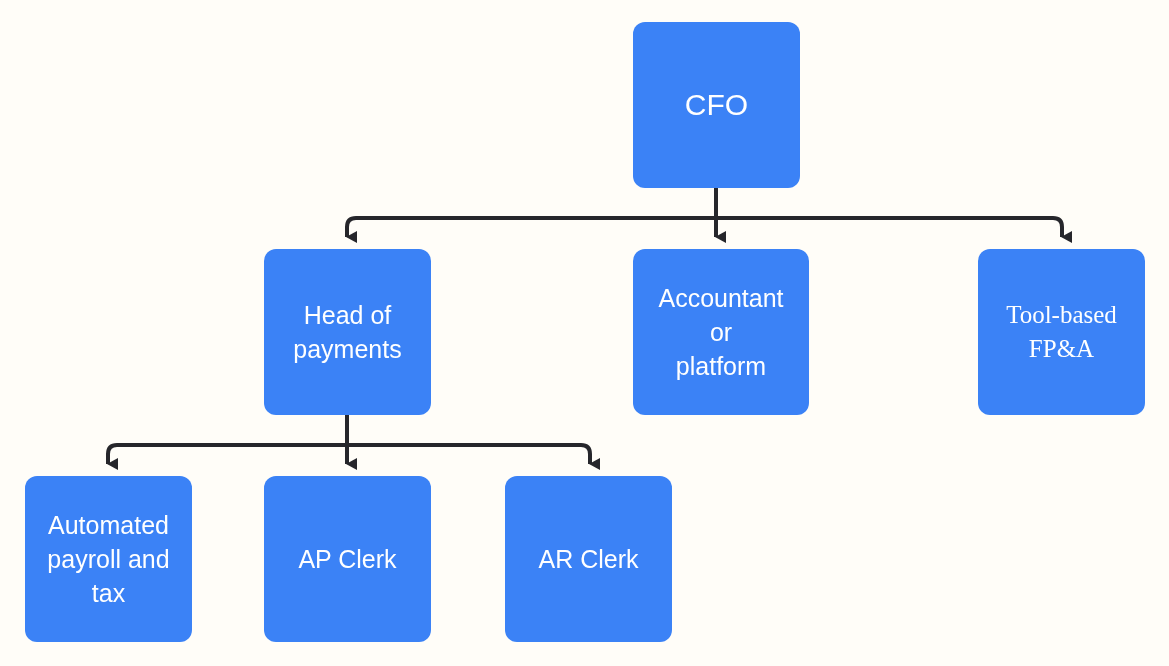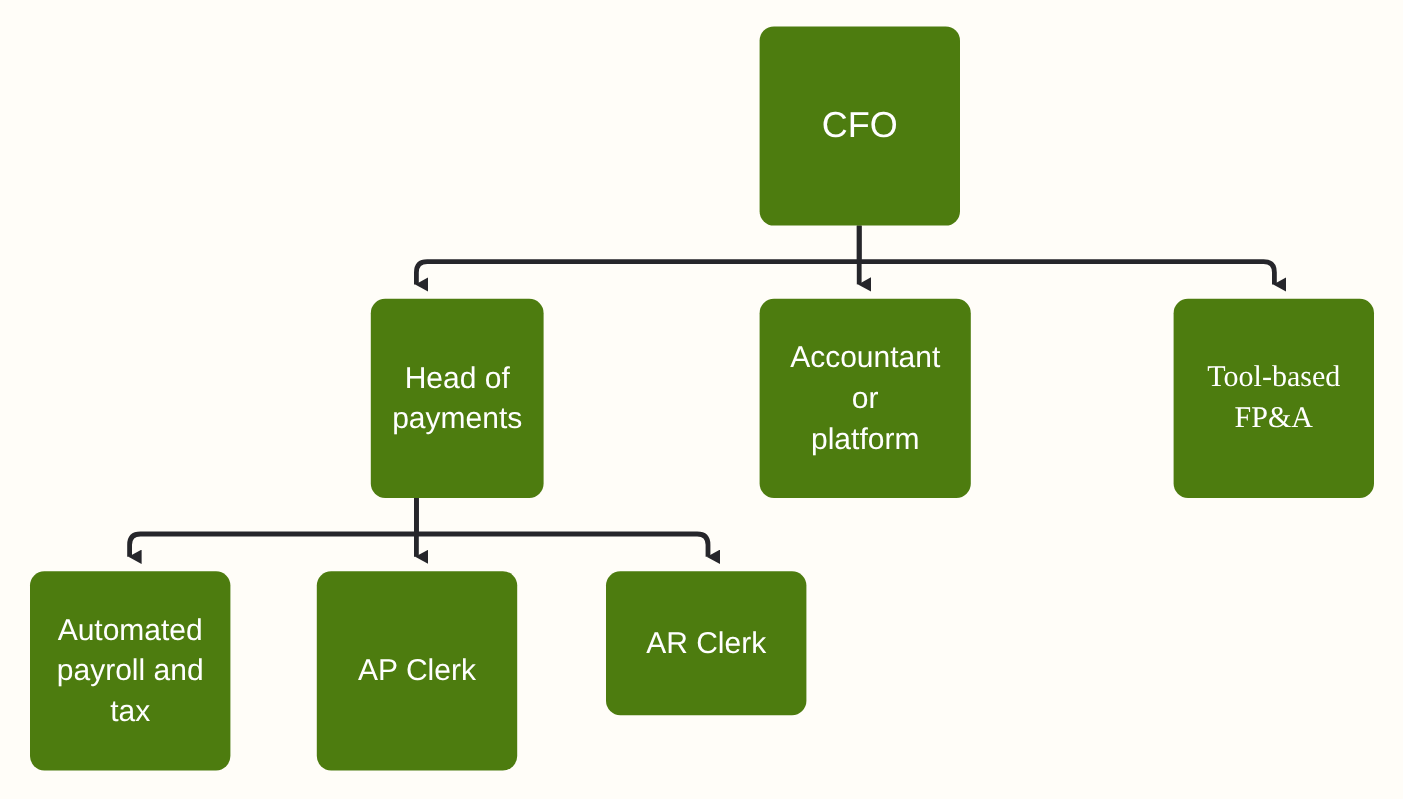--- a/index.html
+++ b/index.html
@@ -21,21 +21,21 @@
   #edges {
     position: absolute;
     left: 0;
     top: 0;
     width: 1169px;
     height: 666px;
   }
   .node {
     position: absolute;
     box-sizing: border-box;
-    background: #4d7c0f;
+    background: #3b82f6;
     border-radius: 12px;
     color: #ffffff;
     display: flex;
     align-items: center;
     justify-content: center;
     text-align: center;
     line-height: 34px;
     font-weight: 400;
     z-index: 2;
     -webkit-font-smoothing: antialiased;
@@ -73,21 +73,21 @@
       <path d="M347,415 L347,464" marker-end="url(#arrow)"></path>
 
       <path d="M347,445 L581,445 Q590,445 590,454 L590,464" marker-end="url(#arrow)"></path>
     </g>
   </svg>
 
   <div class="node size-lg" style="left:633px; top:22px; width:167px; height:166px;">
     <span class="node-label">CFO</span>
   </div>
 
-  <div class="node size-md" style="left:264px; top:249px; width:144px; height:166px;margin-left:45px;">
+  <div class="node size-md" style="left:264px; top:249px; width:167px; height:166px;">
     <span class="node-label">Head of
 payments</span>
   </div>
 
   <div class="node size-md" style="left:633px; top:249px; width:176px; height:166px;">
     <span class="node-label">Accountant
 or
 platform</span>
   </div>
 
@@ -99,17 +99,17 @@
   <div class="node size-md" style="left:264px; top:476px; width:167px; height:166px;">
     <span class="node-label">AP Clerk</span>
   </div>
 
   <div class="node size-md" style="left:25px; top:476px; width:167px; height:166px;">
     <span class="node-label">Automated
 payroll and
 tax</span>
   </div>
 
-  <div class="node size-md" style="left:505px; top:476px; width:167px; height:120px;">
+  <div class="node size-md" style="left:505px; top:476px; width:167px; height:166px;">
     <span class="node-label">AR Clerk</span>
   </div>
 
 </div>
 
 </body></html>

